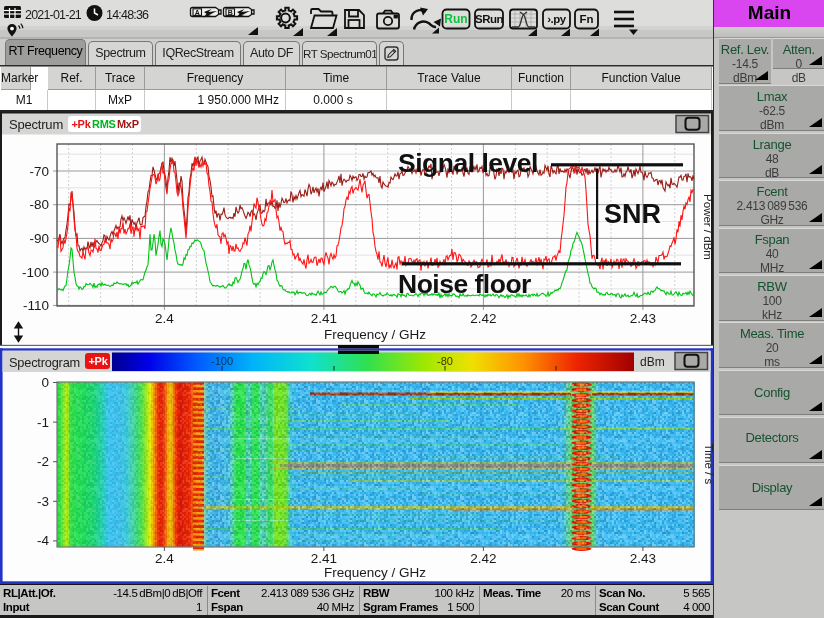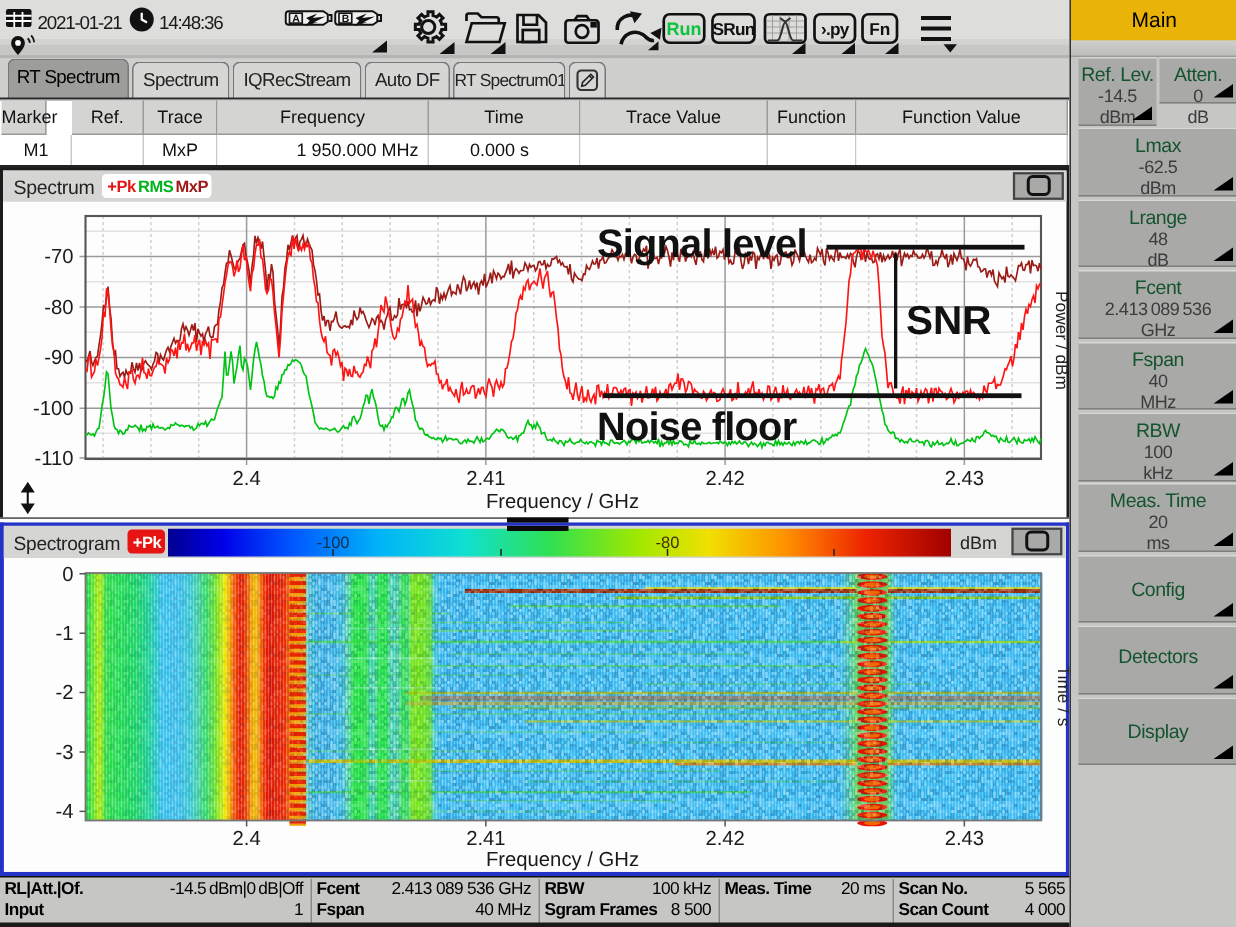--- a/index.html
+++ b/index.html
@@ -25,22 +25,22 @@
 
 #status{position:absolute;left:0;top:584px;width:724px;height:34px;background:#c6c6c4;
  border-top:1.5px solid #111}
 #status .blk{position:absolute;top:1px;height:30px;border-right:1px solid #8a8a88}
 #status .lab{position:absolute;left:3px;font-size:11.5px;font-weight:bold;color:#000;letter-spacing:-0.4px}
 #status .val{position:absolute;right:5px;font-size:11.5px;color:#000;letter-spacing:-0.4px}
 #statbot{position:absolute;left:0;top:615px;width:824px;height:3px;background:#1a1a1a}
 
 #sidebar{position:absolute;left:713px;top:0;width:111px;height:618px;background:#c6c6c4;
  border-left:1.5px solid #333}
-#sbhead{position:absolute;left:0;top:0;width:111px;height:27px;background:#eab308;
- font-weight:normal;font-size:14px;color:#000;text-align:center;line-height:26px}
+#sbhead{position:absolute;left:0;top:0;width:111px;height:27px;background:#d946ef;
+ font-weight:bold;font-size:19px;color:#000;text-align:center;line-height:26px}
 #sbstrip{position:absolute;left:0;top:27px;width:111px;height:11px;
  background:linear-gradient(#cfcfcd,#bdbdbb);border-bottom:1px solid #999}
 .sbtn{position:absolute;left:5px;width:106px;background:#a9a9a7;
  border-top:1px solid #d8d8d6;border-bottom:1px solid #7e7e7c;color:#000;text-align:center}
 .sbtn .l1{font-size:13px;color:#14532d;padding-top:3px;letter-spacing:-0.3px}
 .sbtn .l2{font-size:12px;color:#3c3c3c;margin-top:0px;letter-spacing:-0.3px}
 .sbtn .tri{position:absolute;right:3px;bottom:3px;width:0;height:0;
  border-left:13px solid transparent;border-bottom:9px solid #000}
 svg{position:absolute;display:block}
 .ax{font-family:"Liberation Sans",sans-serif;font-size:13.5px;fill:#1a1a1a}
@@ -145,21 +145,21 @@
 <g stroke="#111" stroke-width="2.6">
 <line x1="614" y1="12" x2="634" y2="12"></line>
         <line x1="614" y1="19" x2="634" y2="19"></line>
 <line x1="614" y1="26" x2="634" y2="26"></line>
 </g>
 <path d="M629 29.5 l9 0 -4.5 5.5 z" fill="#111"></path>
 </svg>
 <span class="tbtxt" style="left:25px">2021-01-21</span>
 <span class="tbtxt" style="left:106px">14:48:36</span>
 <div id="tabbar">
-      <div class="tab active" style="left:5px;width:81px">RT Spectrum</div>
+      <div class="tab active" style="left:5px;width:81px">RT Frequency</div>
       <div class="tab" style="left:88px;width:65px">Spectrum</div>
       <div class="tab" style="left:155px;width:86px">IQRecStream</div>
       <div class="tab" style="left:243px;width:57px">Auto DF</div>
       <div class="tab" style="left:302px;width:75px"><span style="font-size:11.6px;letter-spacing:-0.5px">RT Spectrum01</span></div>
       <div class="tab" style="left:379px;width:25px">
 <svg width="15" height="15" style="position:absolute;left:4px;top:4px" viewBox="0 0 15 15">
 <rect x="1" y="1" width="13" height="13" rx="2.5" fill="none" stroke="#333" stroke-width="1.4"></rect>
 <g fill="none" stroke="#222" stroke-width="1.05">
 <path d="M3.8 11.4 l0.55 -2.4 5.5 -5.5 1.85 1.85 -5.5 5.5 -2.4 0.55 z"></path>
 <path d="M8.9 4.5 l1.8 1.8"></path>
@@ -1294,21 +1294,21 @@
       <div class="blk" style="left:208px;width:152px">
         <div class="lab" style="top:1px">Fcent</div>
         <div class="val" style="top:1px">2.413 089 536 GHz</div>
         <div class="lab" style="top:15px">Fspan</div>
         <div class="val" style="top:15px">40 MHz</div>
       </div>
       <div class="blk" style="left:360px;width:120px">
         <div class="lab" style="top:1px">RBW</div>
         <div class="val" style="top:1px">100 kHz</div>
         <div class="lab" style="top:15px">Sgram Frames</div>
-        <div class="val" style="top:15px">8 500</div>
+        <div class="val" style="top:15px">1 500</div>
       </div>
       <div class="blk" style="left:480px;width:116px">
         <div class="lab" style="top:1px">Meas. Time</div>
         <div class="val" style="top:1px">20 ms</div>
         <div class="lab" style="top:15px"></div>
         <div class="val" style="top:15px"></div>
       </div>
       <div class="blk" style="left:596px;width:120px">
         <div class="lab" style="top:1px">Scan No.</div>
         <div class="val" style="top:1px">5 565</div>

